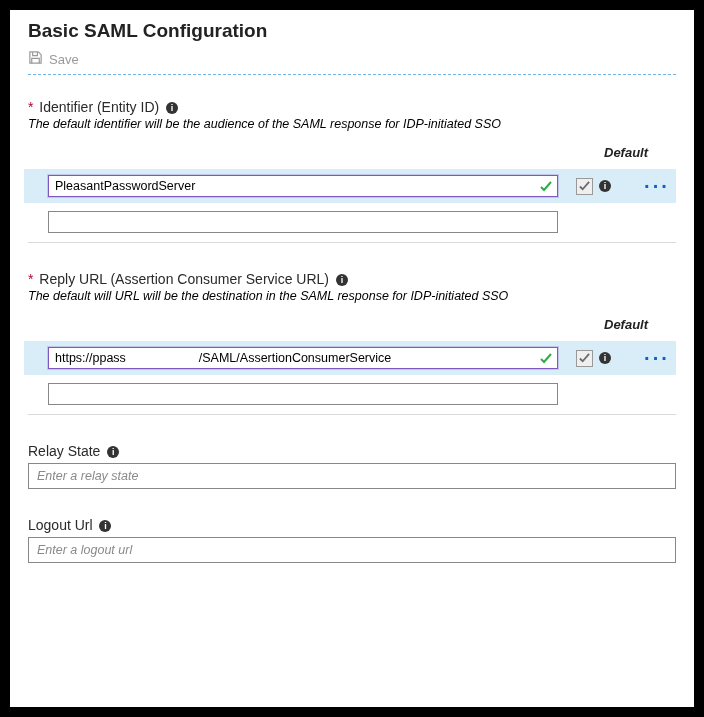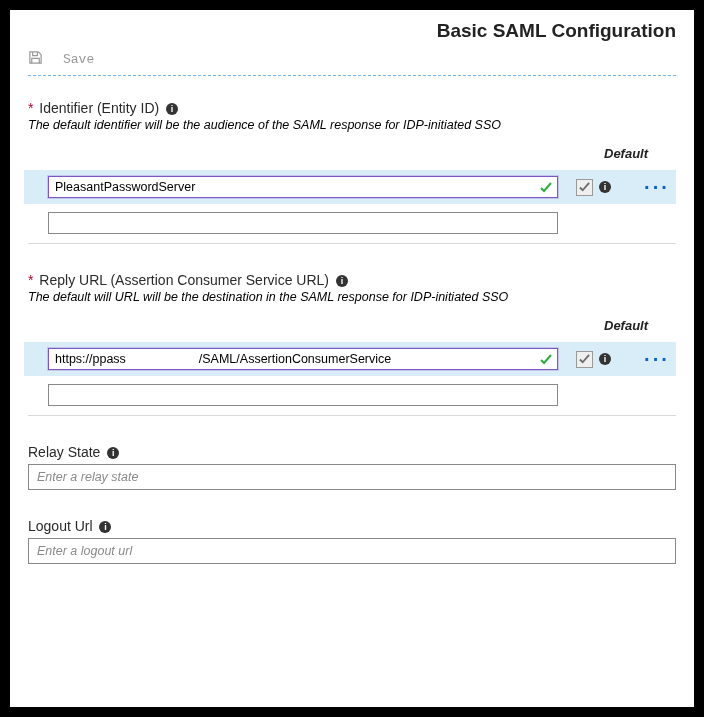--- a/index.html
+++ b/index.html
@@ -17,30 +17,28 @@
     width: 684px;
     height: 697px;
     padding: 10px 18px 18px 18px;
     position: relative;
   }
   .heading {
     font-size: 19px;
     font-weight: 600;
     color: #222;
     margin: 0 0 8px 0;
-    text-align: right;
   }
   .save-row {
     display: flex;
     align-items: center;
     color: #999a9b;
-    gap: 20px;
+    gap: 6px;
     font-size: 13px;
     margin-bottom: 6px;
-    font-family: Liberation Mono, monospace;
   }
   .save-row svg { width: 15px; height: 15px; }
   .dashed-sep {
     border: none;
     border-top: 1px dashed #0078d4;
     margin: 0 0 24px 0;
     opacity: .55;
   }
 
   .section { margin-bottom: 28px; }

